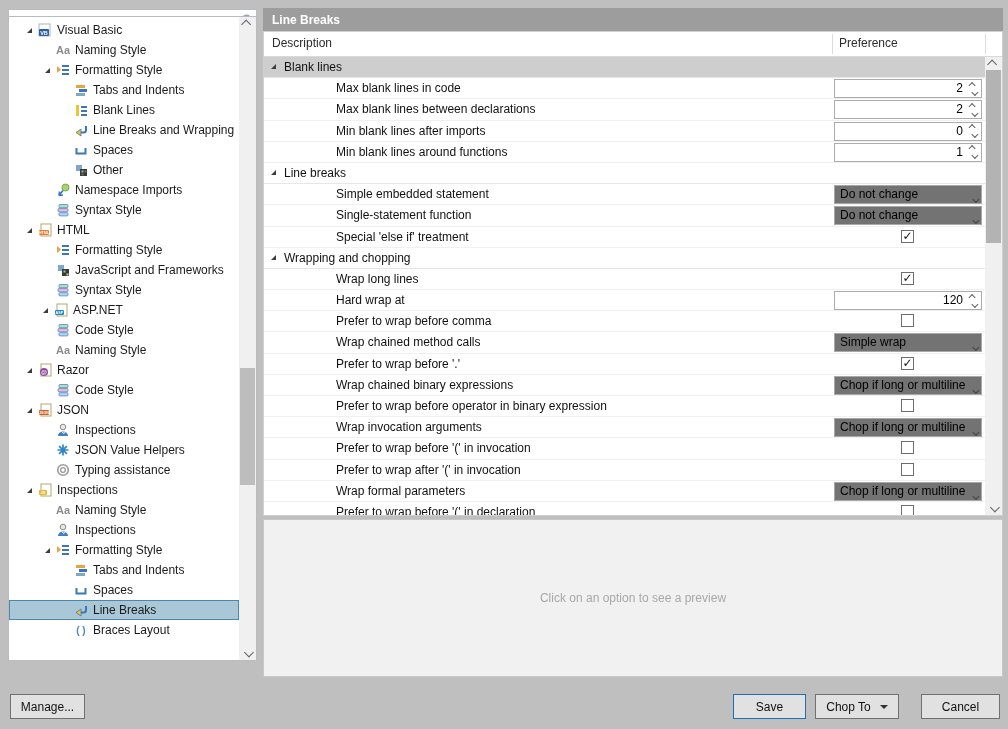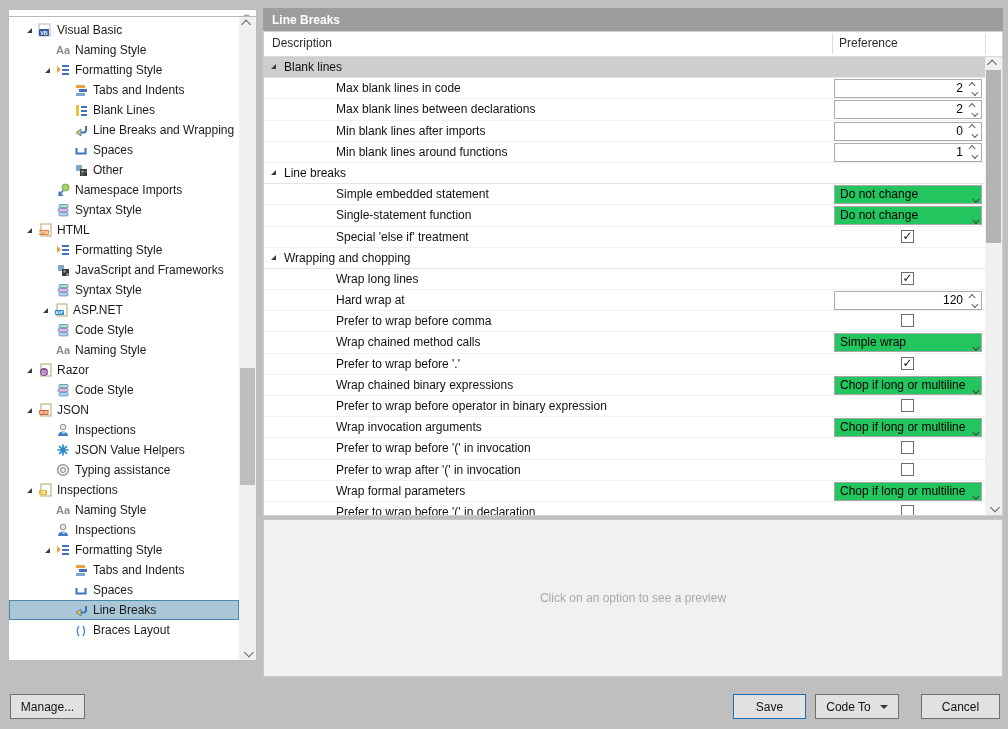--- a/index.html
+++ b/index.html
@@ -65,21 +65,21 @@
   .trow{position:relative;height:21.2px;box-sizing:border-box;border-bottom:1px solid #f0f0f0;background:#fff;}
   .trow.group{border-bottom:1px solid #e6e6e6;}
   .trow.group.sel{background:var(--group-sel,#cecece);}
   .trow .g-tri{position:absolute;left:7px;top:7px;width:0;height:0;border-left:5px solid transparent;border-bottom:5px solid #3c3c3c;}
   .trow .g-label{position:absolute;left:20px;top:3px;color:#111;}
   .trow .opt-label{position:absolute;left:72px;top:3px;color:#111;}
   
   .ctl-spin{position:absolute;left:570px;top:1px;width:146px;height:17px;border:1px solid #ababab;background:#fff;}
   .ctl-spin .val{position:absolute;right:18px;top:1px;color:#000;}
   .ctl-spin .spin-btns{position:absolute;right:1px;top:0;width:14px;height:100%;display:flex;flex-direction:column;align-items:center;justify-content:center;gap:2px;}
-  .ctl-sel{position:absolute;left:570px;top:1px;width:146px;height:17px;border:1px solid #a8a8a8;background:#22c55e;text-align:right;}
+  .ctl-sel{position:absolute;left:570px;top:1px;width:146px;height:17px;border:1px solid #a8a8a8;background:#737373;text-align:right;}
   .ctl-sel .val{position:absolute;left:5px;top:1px;color:#000;}
   .ctl-sel .sel-ar{position:absolute;right:4px;top:5px;}
   .ctl-check{
     position:absolute;left:637px;top:3px;width:13px;height:13px;box-sizing:border-box;
     border:1px solid #6d6d6d;background:#fff;display:flex;align-items:center;justify-content:center;
     font-size:12px;line-height:12px;color:#111;font-weight:bold;
   }
   
   .preview{
     position:absolute;left:263px;top:519px;width:740px;height:158px;box-sizing:border-box;
@@ -633,18 +633,18 @@
   <span class="ph">Click on an option to see a preview</span>
 </div>
 
 <div class="btn" style="left:10px;top:694px;width:75px;">
   <span>Manage...</span>
 </div>
 <div class="btn primary" style="left:733px;top:694px;width:73px;">
   <span>Save</span>
 </div>
 <div class="btn" style="left:815px;top:694px;width:84px;">
-  <span>Code To</span>
+  <span>Chop To</span>
   <span class="dd-tri"></span>
 </div>
 <div class="btn" style="left:921px;top:694px;width:79px;">
   <span>Cancel</span>
 </div>
 
 </body></html>

